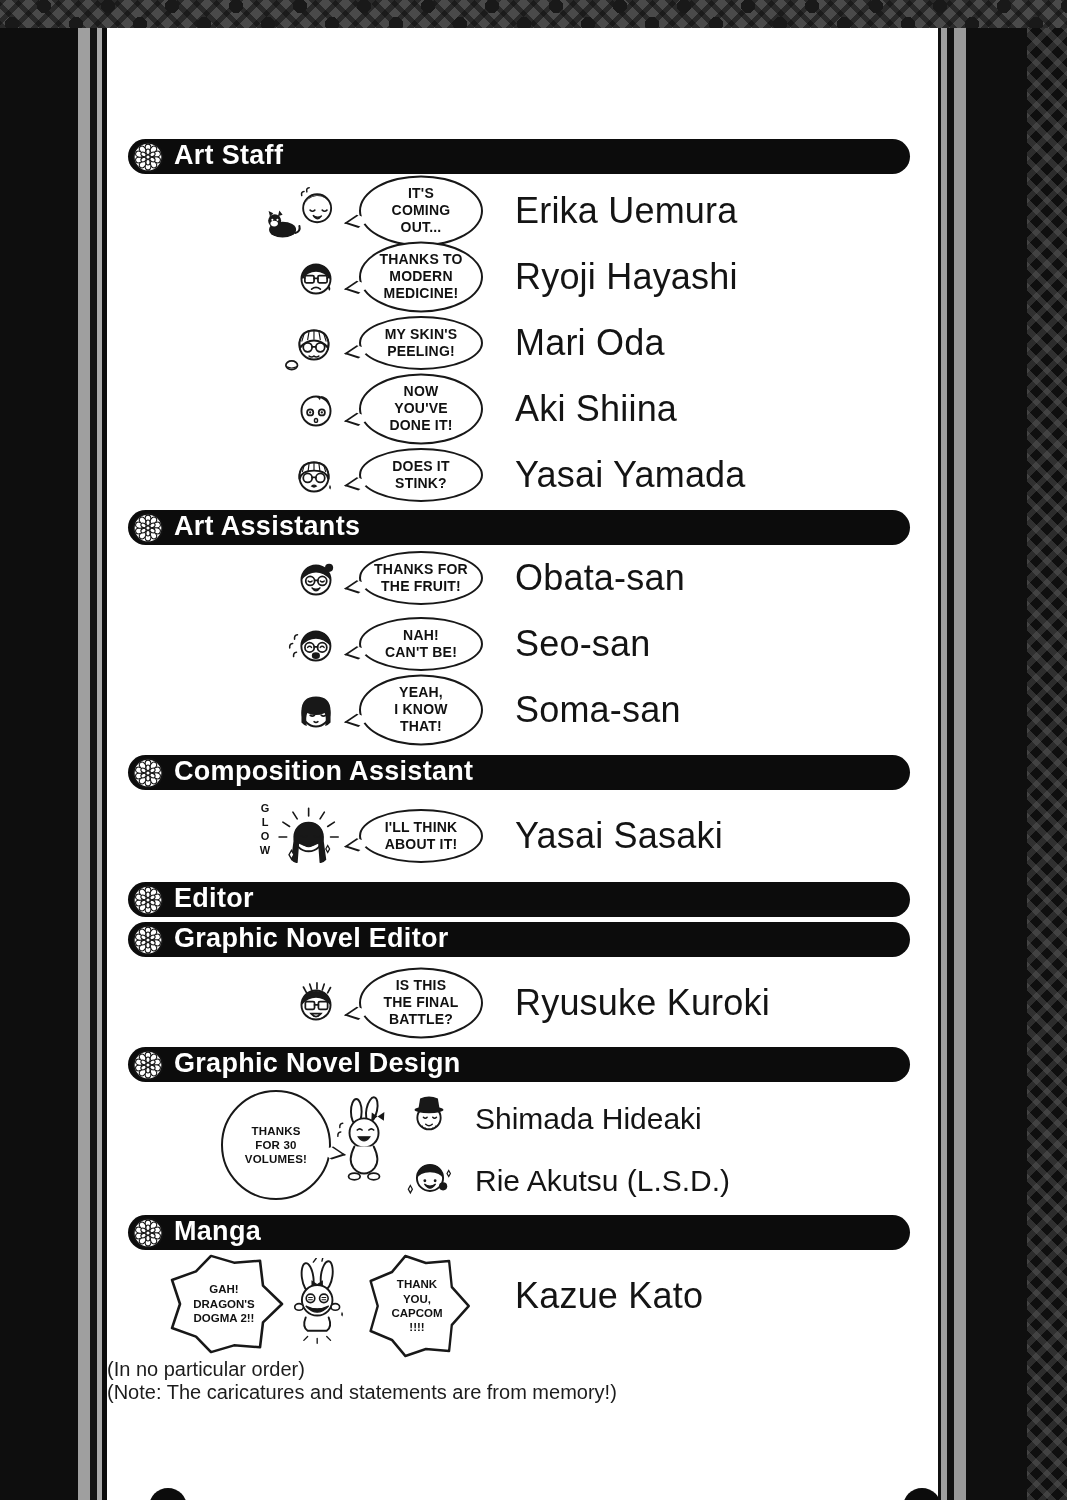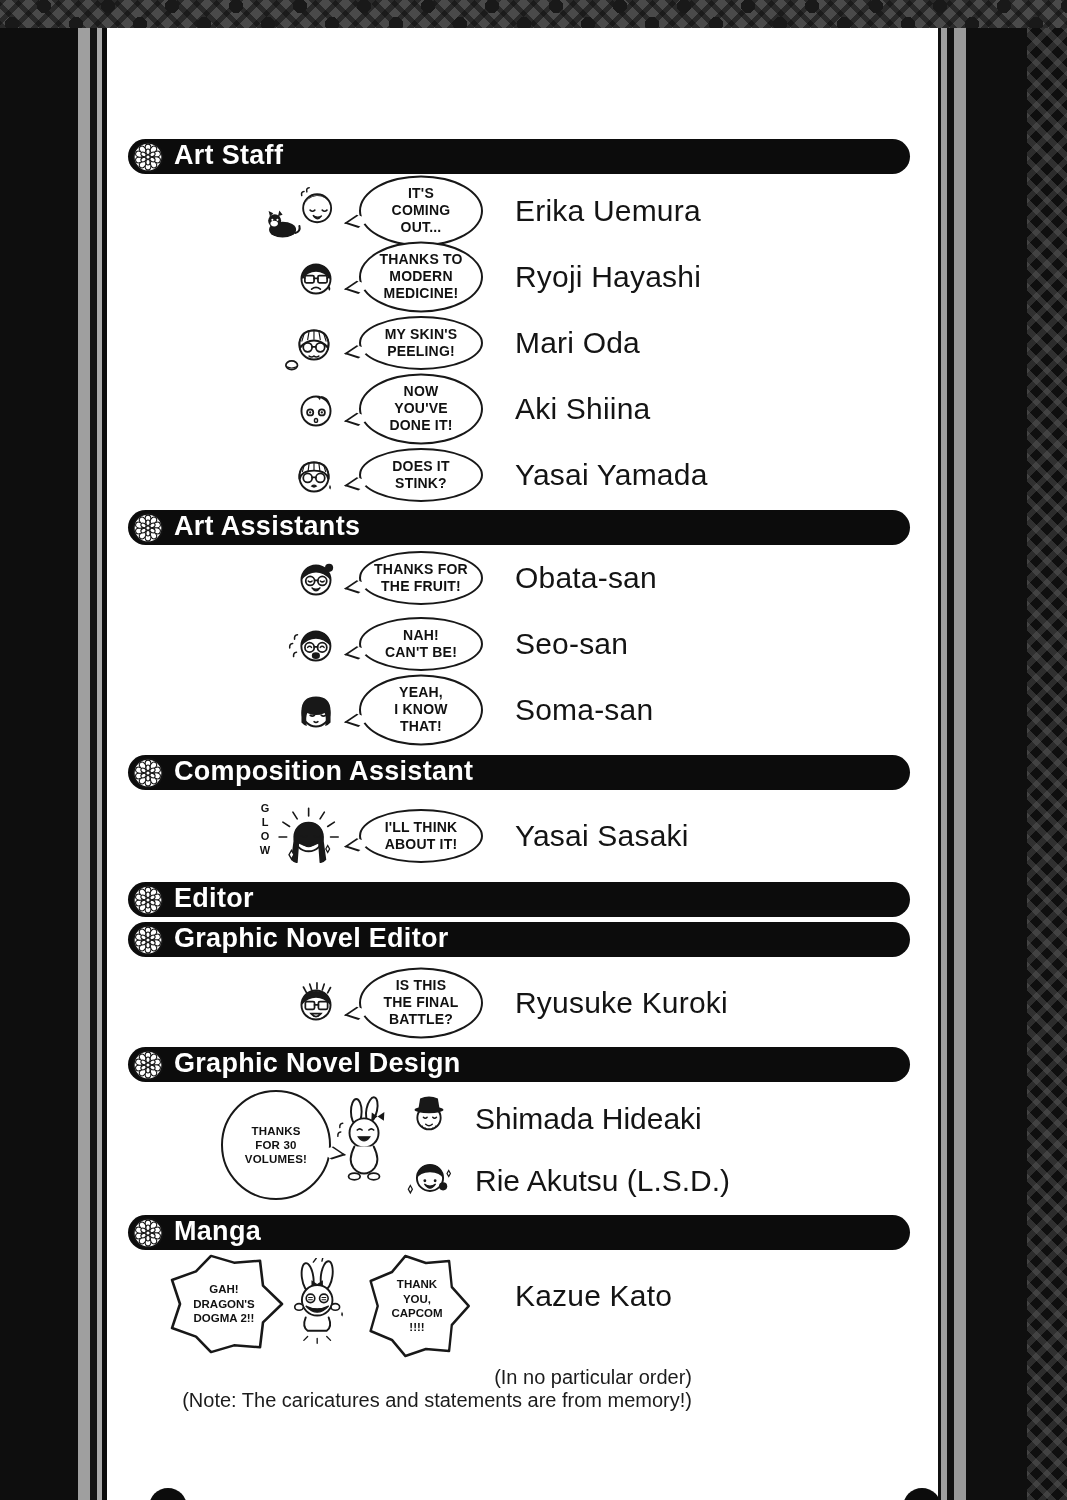--- a/index.html
+++ b/index.html
@@ -34,21 +34,21 @@
   .row{position:relative;width:100%;height:66px;}
   .art{position:absolute;left:0;top:0;width:240px;height:100%;display:flex;align-items:center;justify-content:flex-end;}
   .bubble{position:absolute;left:252px;top:50%;transform:translateY(-50%);width:124px;min-height:52px;
           box-sizing:border-box;background:#fff;border:2.4px solid #181818;border-radius:50%;
           display:flex;align-items:center;justify-content:center;padding:8px 6px;}
   .bubble::before{content:"";position:absolute;left:-11px;top:56%;width:13px;height:10px;background:#fff;
           border-left:2.4px solid #181818;border-bottom:2.4px solid #181818;
           transform:rotate(18deg) skewX(-38deg);}
   .bubble-text{font-weight:bold;font-size:14px;line-height:1.22;text-align:center;
                white-space:pre-line;letter-spacing:.2px;color:#111;}
-  .name{position:absolute;left:408px;top:50%;transform:translateY(-50%);font-size:30px;color:#141414;
+  .name{position:absolute;left:408px;top:50%;transform:translateY(-50%);font-size:36px;color:#141414;
         letter-spacing:.2px;white-space:nowrap;}
   .glow-label{position:absolute;left:152px;top:10px;writing-mode:vertical-rl;text-orientation:upright;
         font-size:11px;font-weight:bold;letter-spacing:2px;color:#111;}
   
   .row.design{height:128px;padding-left:26px;}
   .big-bubble{position:absolute;left:114px;top:6px;width:110px;height:110px;box-sizing:border-box;
         background:#fff;border:2.6px solid #181818;border-radius:50%;
         display:flex;align-items:center;justify-content:center;text-align:center;}
   .big-bubble::before{content:"";position:absolute;right:-11px;top:52%;width:13px;height:10px;background:#fff;
         border-right:2.6px solid #181818;border-bottom:2.6px solid #181818;transform:rotate(-18deg) skewX(38deg);}
@@ -56,21 +56,21 @@
   .mini-face{position:absolute;left:292px;}
   .design-name{position:absolute;left:368px;font-size:30px;color:#141414;white-space:nowrap;}
   
   .row.manga{height:104px;padding-left:28px;}
   .spiky{position:absolute;top:0;}
   .spiky .spiky-text{position:absolute;left:10%;top:0;width:80%;height:100%;display:flex;align-items:center;
         justify-content:center;text-align:center;font-weight:bold;font-size:11.5px;line-height:1.25;
         white-space:pre-line;color:#111;}
   .manga-char{position:absolute;left:172px;top:4px;}
   
-  .notes{width:585px;text-align:right;font-size:20px;line-height:23px;color:#1c1c1c;margin-top:8px;}
+  .notes{width:585px;font-size:20px;line-height:23px;color:#1c1c1c;margin-top:0;}
   .bottom-dot{position:absolute;width:38px;height:38px;border-radius:50%;background:#0c0c0c;bottom:-26px;}
   svg{display:block;}
 </style>
 </head>
 <body>
 
 <svg width="0" height="0" style="position:absolute" aria-hidden="true">
   <defs>
     <g id="rosette-def">
       <circle cx="20" cy="20" r="18" fill="#fff" stroke="#111" stroke-width="2.6"></circle>

